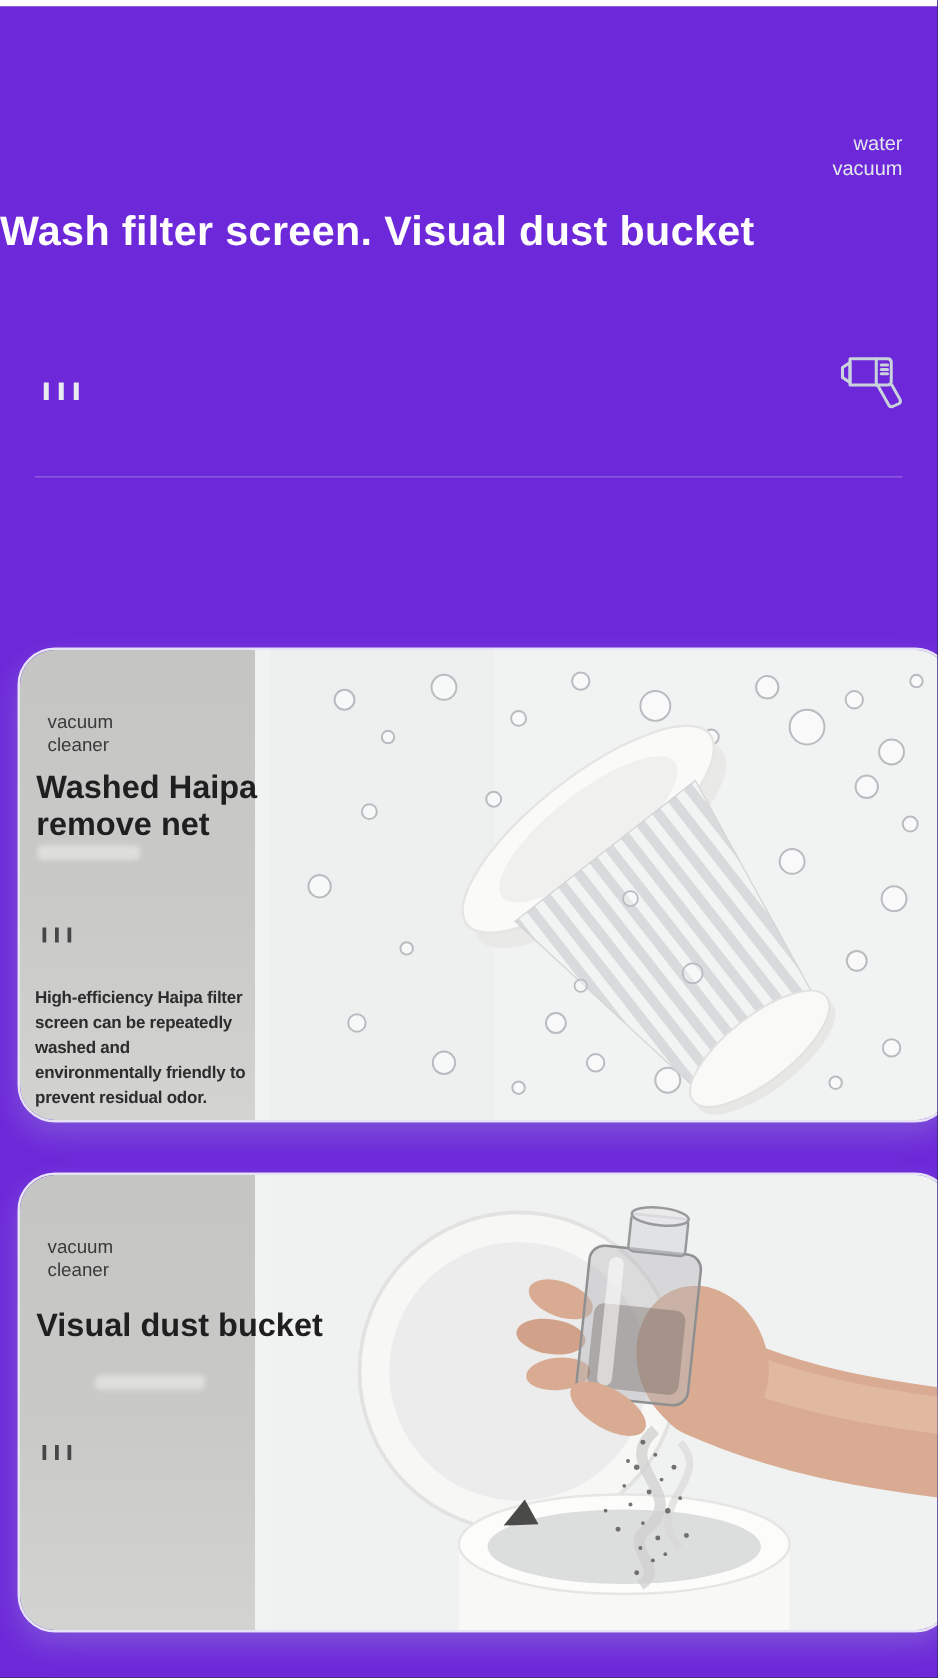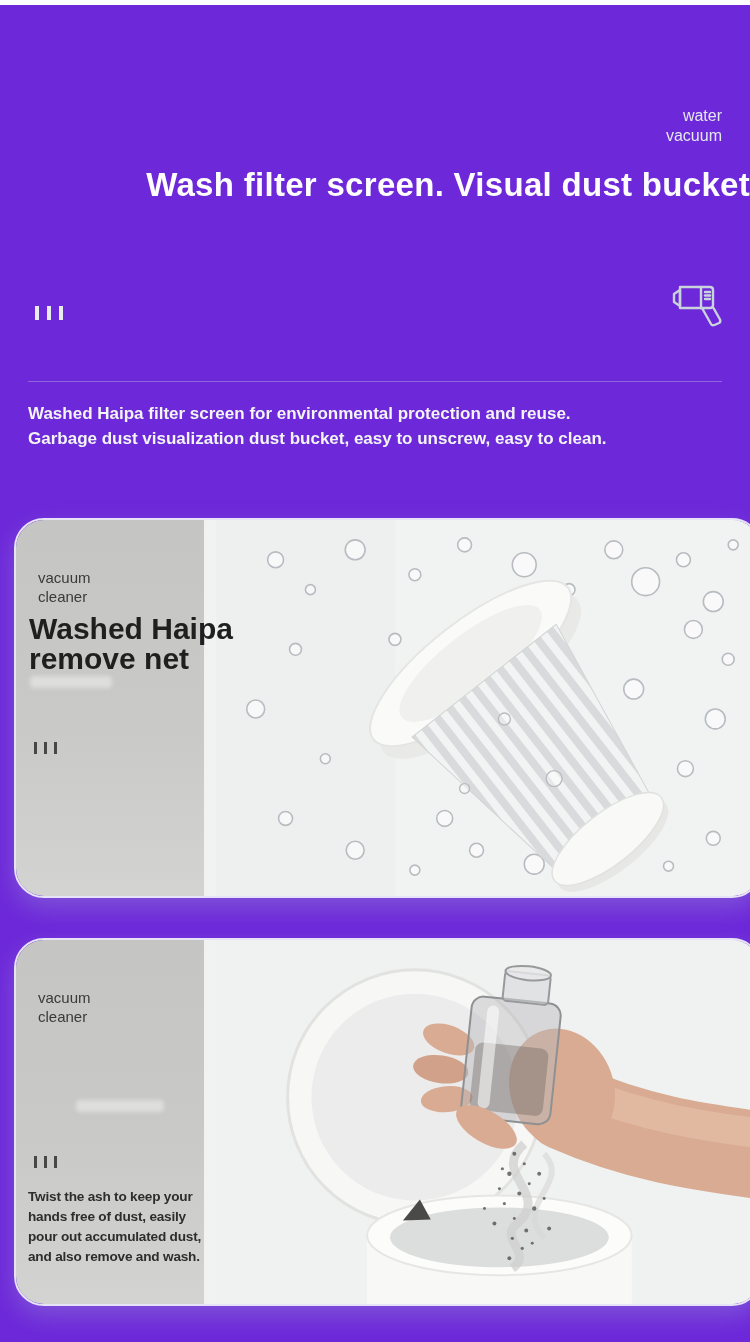--- a/index.html
+++ b/index.html
@@ -1,42 +1,42 @@
 <!DOCTYPE html>
 <html><head>
 <meta charset="utf-8">
 <style>
   html,body{margin:0;padding:0;background:#20303f;}
   #page{position:relative;width:750px;height:1342px;background:#6d28d9;overflow:hidden;
         font-family:"Liberation Sans",sans-serif;}
   .topstrip{position:absolute;top:0;left:0;right:0;height:5px;background:#ffffff;}
   .corner{position:absolute;top:106px;right:28px;text-align:right;color:#e3e8ec;
           font-size:16px;line-height:20px;}
-  .title{position:absolute;top:166px;left:0;width:100%;margin:0;text-align:right;
+  .title{position:absolute;top:166px;left:0;width:100%;margin:0;text-align:left;
          color:#fdfdfd;font-size:33px;font-weight:bold;letter-spacing:.3px;}
   .ticks{display:flex;}
   .ticks-light{position:absolute;left:35px;top:306px;gap:8px;}
   .ticks-light span{width:4px;height:14px;background:#e8ecef;}
   .vac-icon{position:absolute;top:274px;right:24px;}
   .divider{position:absolute;top:381px;left:28px;right:28px;height:1px;
            background:rgba(205,215,225,.35);}
   .intro{position:absolute;top:401px;left:28px;margin:0;color:#f2f4f6;font-size:17px;
          font-weight:bold;line-height:25px;white-space:nowrap;}
   .card{position:absolute;left:14px;width:748px;border-radius:30px;overflow:hidden;
         box-sizing:border-box;border:2px solid rgba(244,247,249,.9);
         box-shadow:0 10px 24px rgba(175,195,220,.28);}
   #card1{top:518px;height:380px;}
   #card2{top:938px;height:368px;}
   .panel{position:absolute;left:0;top:0;bottom:0;width:188px;
          background:linear-gradient(180deg,#c5c5c3 0%,#c9c9c7 55%,#d3d3d1 100%);}
   .pic{position:absolute;left:188px;top:0;right:0;bottom:0;background:#f1f2f2;}
   .pic svg{display:block;width:100%;height:100%;}
   .brand{position:absolute;left:22px;top:48px;margin:0;font-size:15px;color:#3a3a3a;
          line-height:19px;}
-  .heading{position:absolute;left:13px;margin:0;font-size:30px;font-weight:bold;
+  .heading{position:absolute;left:13px;margin:0;font-size:26px;font-weight:bold;
            color:#1f1f1f;line-height:30px;white-space:nowrap;}
   #card1 .heading{top:94px;}
   #card2 .heading{top:105px;}
   .smudge{position:absolute;background:rgba(237,237,235,.6);filter:blur(2px);
           border-radius:4px;height:12px;}
   #card1 .smudge{left:14px;top:156px;width:82px;}
   #card2 .smudge{left:60px;top:160px;width:88px;}
   .ticks-dark{position:absolute;left:18px;gap:7px;}
   #card1 .ticks-dark{top:222px;}
   #card2 .ticks-dark{top:216px;}
@@ -71,24 +71,20 @@
     <path d="M14 13 L44 13 Q47 13 47 16 L47 31 Q47 34 44 34 L14 34 Z"></path>
     <line x1="35" y1="13" x2="35" y2="34"></line>
     <line x1="39" y1="18" x2="44" y2="18"></line>
     <line x1="39" y1="21.5" x2="44" y2="21.5"></line>
     <line x1="39" y1="25" x2="44" y2="25"></line>
     <path d="M36 34 L45 50 Q46 52 48.5 51 L53 49 Q55 48 54 45.5 L47.5 34"></path>
   </svg>
 
   <div class="divider"></div>
 
-  <p class="intro">
-    <span>Washed Haipa filter screen for environmental protection and reuse.</span><br>
-    <span>Garbage dust visualization dust bucket, easy to unscrew, easy to clean.</span>
-  </p>
 
   <section class="card" id="card1">
     <div class="pic">
       <svg viewBox="0 0 535 378">
         <defs>
           <pattern id="pleats" width="16" height="12" patternUnits="userSpaceOnUse">
             <rect width="8" height="12" fill="#d8dadb"></rect>
             <rect x="8" width="8" height="12" fill="#f2f3f3"></rect>
           </pattern>
         </defs>
@@ -153,20 +149,21 @@
       <h2 class="heading">
         <span style="display:block">Washed Haipa</span>
         <span style="display:block">remove net</span>
       </h2>
       <div class="smudge"></div>
       <div class="ticks ticks-dark">
         <span></span>
           <span></span>
           <span></span>
       </div>
+      <p class="desc">High-efficiency Haipa filter screen can be repeatedly washed and environmentally friendly to prevent residual odor.</p>
     </div>
   </section>
 
   <section class="card" id="card2">
     <div class="pic">
       <svg viewBox="0 0 535 366">
         <rect width="535" height="366" fill="#f0f1f1"></rect>
         <circle cx="200" cy="158" r="128" fill="#f7f7f6" stroke="#e2e2e0" stroke-width="3"></circle>
         <circle cx="200" cy="158" r="104" fill="#ebeceb"></circle>
         <rect x="152" y="297" width="266" height="69" fill="#f8f8f7"></rect>
@@ -211,23 +208,25 @@
           <ellipse cx="9" cy="-86" rx="23" ry="7" fill="rgba(232,233,234,0.8)" stroke="#97999b" stroke-width="2"></ellipse>
         </g>
         <ellipse cx="272" cy="188" rx="34" ry="16" transform="rotate(30 272 188)" fill="#d9ab92"></ellipse>
       </svg>
     </div>
     <div class="panel">
       <p class="brand">
         <span>vacuum</span><br>
         <span>cleaner</span>
       </p>
+      <h2 class="heading">
+        <span style="display:block">Visual dust bucket</span>
+      </h2>
       <div class="smudge"></div>
       <div class="ticks ticks-dark">
         <span></span>
           <span></span>
           <span></span>
       </div>
-      <p class="desc">Twist the ash to keep your hands free of dust, easily pour out accumulated dust, and also remove and wash.</p>
     </div>
   </section>
 
 </div>
 
 </body></html>

